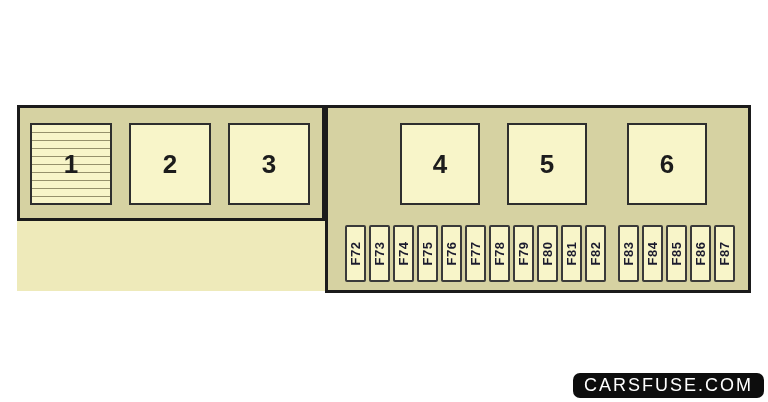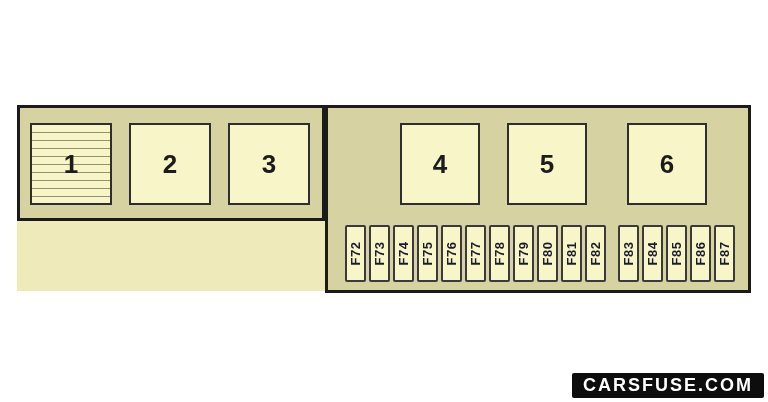--- a/index.html
+++ b/index.html
@@ -94,24 +94,24 @@
     color: #1b1b2e;
     line-height: 1;
   }
   
   #watermark {
     position: absolute;
     right: 4px; bottom: 4px;
     background: #0d0d0d;
     color: #ffffff;
     font-size: 18px;
-    font-weight: bold;
+    font-weight: normal;
     letter-spacing: 2px;
     padding: 3px 11px 4px 11px;
-    border-radius: 2px;
+    border-radius: 7px;
     line-height: 1;
   }
 </style>
 </head>
 <body>
 
 <div id="stage">
 
   <div id="left-panel" class="panel">
     <div id="module-1" class="module hatched">

